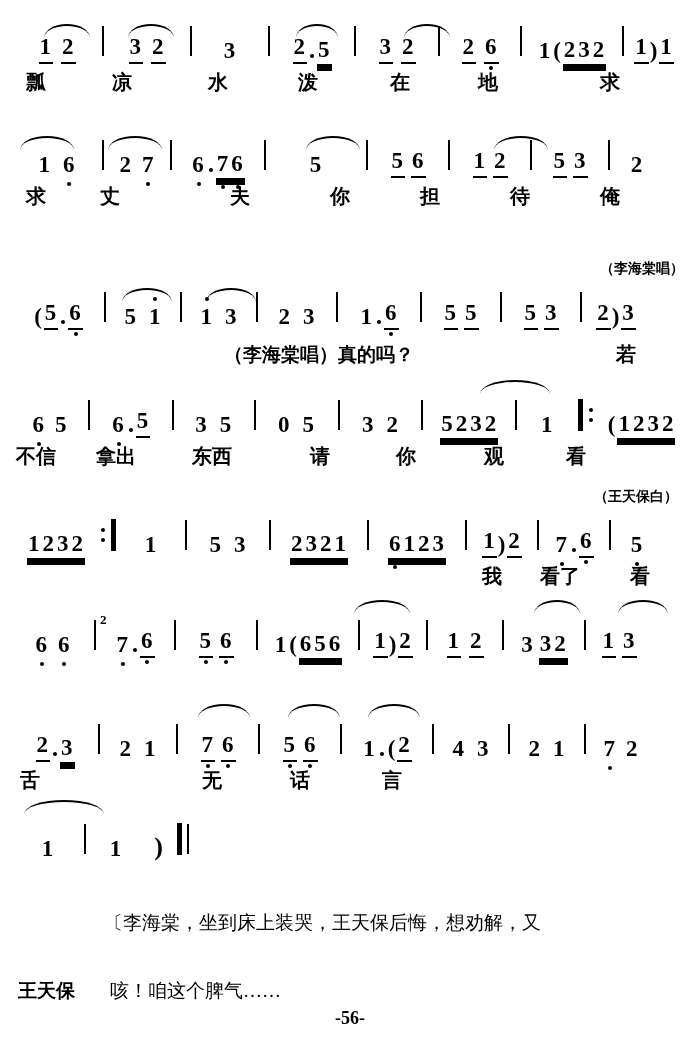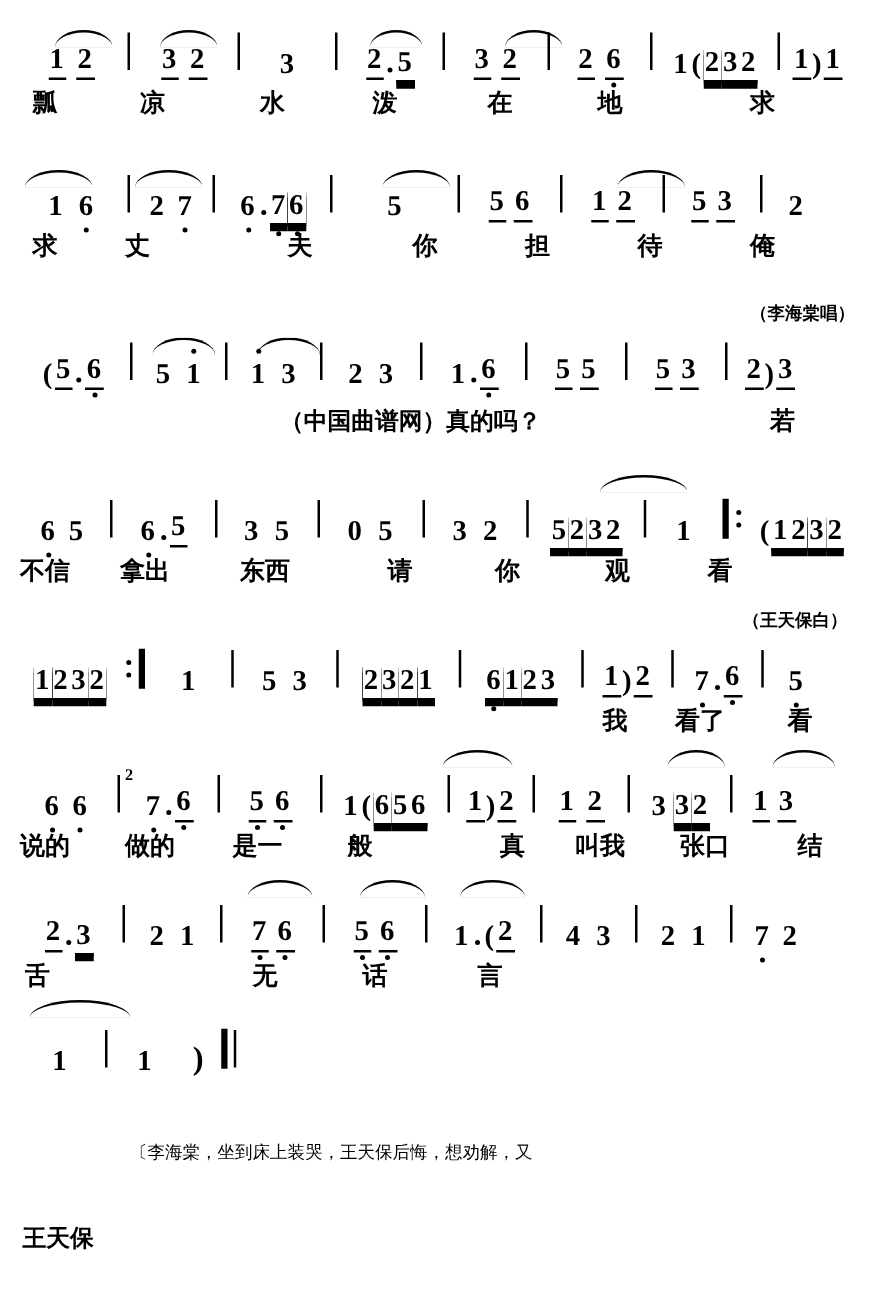--- a/index.html
+++ b/index.html
@@ -130,21 +130,21 @@
   .annot {
     position: absolute;
     font-size: 14px;
     font-weight: bold;
   }
   
   .prose {
     position: absolute;
     left: 104px;
     right: 30px;
-    font-size: 14px;
+    font-size: 19px;
     line-height: 34px;
     font-family: "Liberation Serif", serif;
   }
   .speaker {
     position: absolute;
     font-size: 19px;
     font-weight: bold;
   }
   .pagenum {
     position: absolute;
@@ -303,21 +303,21 @@
       <span class="lyric" style="left:26px;">求</span>
       <span class="lyric" style="left:100px;">丈</span>
       <span class="lyric" style="left:230px;">夫</span>
       <span class="lyric" style="left:330px;">你</span>
       <span class="lyric" style="left:420px;">担</span>
       <span class="lyric" style="left:510px;">待</span>
       <span class="lyric" style="left:600px;">俺</span>
     </div>
   </div>
 
-  <div class="system" style="position:absolute;top:242px;left:0;">
+  <div class="system" style="position:absolute;top:260px;left:0;">
     <div class="annot" style="right:16px;top:0;">（李海棠唱）</div>
 
     <div class="slur" style="left:122px;top:28px;width:50px;"></div>
     <div class="slur" style="left:206px;top:28px;width:50px;"></div>
 
     <div class="notation-row" style="margin-top:24px;">
       <div class="cell" style="width:88px;">
           <span class="n">(</span>
           <span class="n under1">5</span>
           <span class="midot"></span>
@@ -360,21 +360,21 @@
           <span class="n under1">3</span>
         </div>
       <span class="bar"></span>
       <div class="cell" style="width:64px;">
           <span class="n under1">2</span>
           <span class="n">)</span>
           <span class="n under1">3</span>
         </div>
     </div>
     <div class="lyric-row" style="height:40px;">
-      <span class="lyric" style="left:224px;font-size:19px;">（中国曲谱网）真的吗？</span>
+      <span class="lyric" style="left:224px;font-size:19px;">（李海棠唱）真的吗？</span>
       <span class="lyric" style="left:616px;">若</span>
     </div>
   </div>
 
   <div class="system" style="position:absolute;top:378px;left:0;">
     <div class="slur" style="left:480px;top:2px;width:70px;"></div>
 
     <div class="notation-row" style="margin-top:14px;">
       <div class="cell" style="width:72px;">
           <span class="n dotb">6</span>
@@ -553,30 +553,20 @@
           <span class="n under2">3</span>
           <span class="n under2">2</span>
         </div>
       <span class="bar"></span>
       <div class="cell" style="width:62px;">
           <span class="n under1">1</span>
           <span style="width:6px"></span>
           <span class="n under1">3</span>
         </div>
     </div>
-    <div class="lyric-row" style="height:34px;">
-      <span class="lyric" style="left:16px;">说的</span>
-      <span class="lyric" style="left:100px;">做的</span>
-      <span class="lyric" style="left:186px;">是一</span>
-      <span class="lyric" style="left:278px;">般</span>
-      <span class="lyric" style="left:400px;">真</span>
-      <span class="lyric" style="left:460px;">叫我</span>
-      <span class="lyric" style="left:544px;">张口</span>
-      <span class="lyric" style="left:638px;">结</span>
-    </div>
   </div>
 
   <div class="system" style="position:absolute;top:700px;left:0;">
     <div class="slur" style="left:198px;top:4px;width:52px;"></div>
     <div class="slur" style="left:288px;top:4px;width:52px;"></div>
     <div class="slur" style="left:368px;top:4px;width:52px;"></div>
 
     <div class="notation-row" style="margin-top:16px;">
       <div class="cell" style="width:82px;">
           <span class="n under1">2</span>
@@ -649,16 +639,18 @@
           <span class="n">)</span>
         </div>
       <span class="barthick"></span>
       <span class="bar"></span>
     </div>
   </div>
 
   <div class="prose" style="top:906px;">〔李海棠，坐到床上装哭，王天保后悔，想劝解，又</div>
 
   <div class="speaker" style="top:978px;left:18px;">王天保</div>
-
+  <div class="speaker" style="top:978px;left:110px;font-weight:normal;">咳！咱这个脾气……</div>
+
+  <div class="pagenum" style="top:1008px;">-56-</div>
 
 
 </div>
 
 </body></html>

